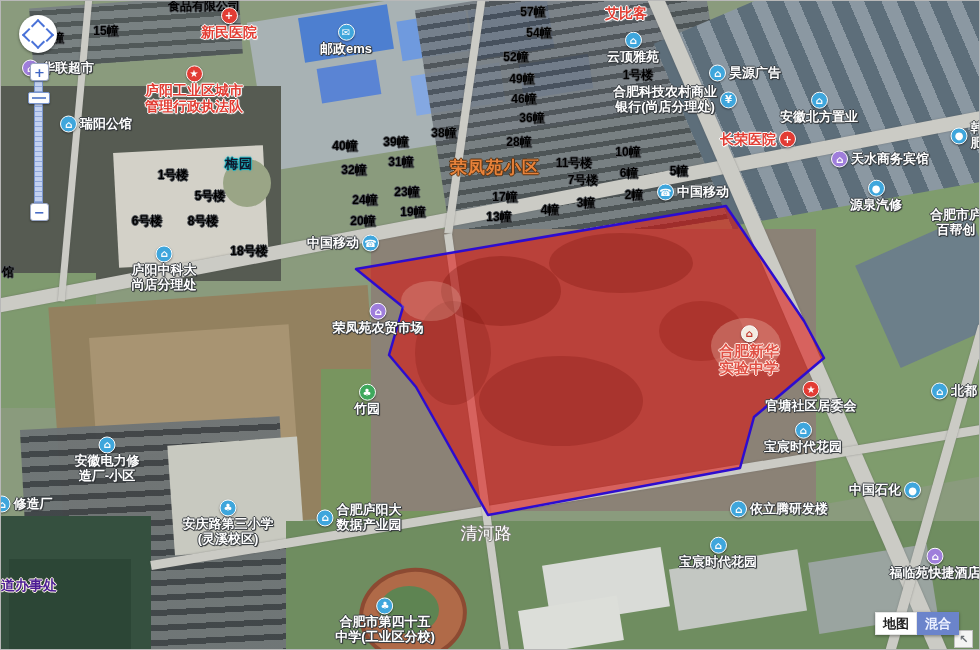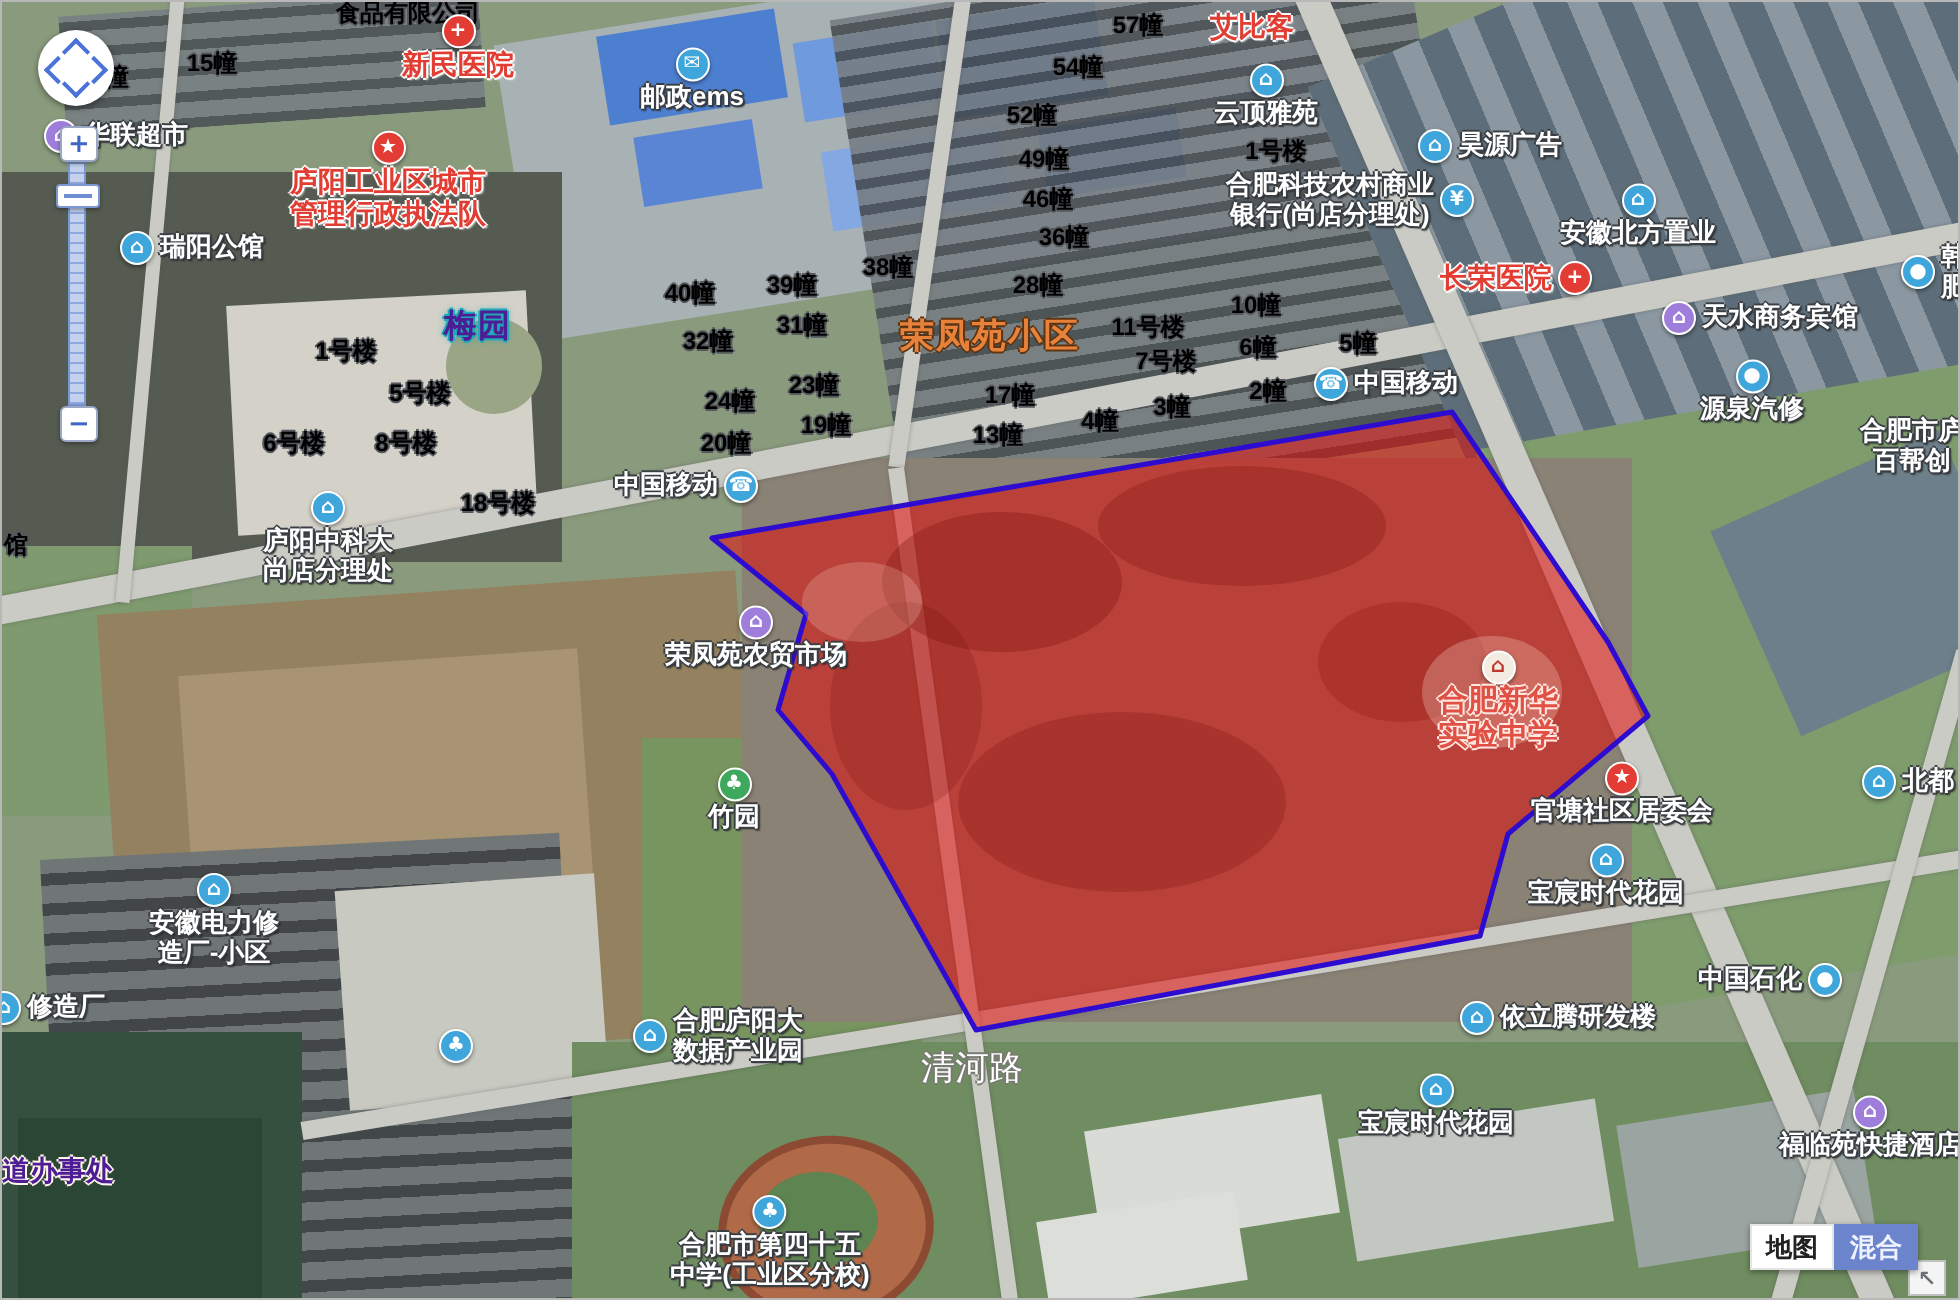--- a/index.html
+++ b/index.html
@@ -20,21 +20,21 @@
   .s-bldg .txt{font-size:12px;color:#000000;
      text-shadow:-1px 0 0 #55595e,1px 0 0 #55595e,0 -1px 0 #55595e,0 1px 0 #55595e;}
   .s-red .txt{font-size:14px;color:#e23d33;
      text-shadow:-1px 0 0 #fff,1px 0 0 #fff,0 -1px 0 #fff,0 1px 0 #fff,1px 1px 1px rgba(255,255,255,.8);}
   .s-schoolred .txt{font-size:15px;color:#e05045;
      text-shadow:-1px 0 0 #ffe9e2,1px 0 0 #ffe9e2,0 -1px 0 #ffe9e2,0 1px 0 #ffe9e2;}
   .s-orange .txt{font-size:14px;color:#4c1d95;
      text-shadow:-1px 0 0 #fff6e8,1px 0 0 #fff6e8,0 -1px 0 #fff6e8,0 1px 0 #fff6e8;}
   .s-orangebig .txt{font-size:17px;color:#e8823a;letter-spacing:1px;
      text-shadow:-1px 0 0 #5a3414,1px 0 0 #5a3414,0 -1px 0 #5a3414,0 1px 0 #5a3414;}
-  .s-cyan .txt{font-size:16px;color:#4c1d95;letter-spacing:1px;
+  .s-cyan .txt{font-size:13px;color:#0f172a;letter-spacing:1px;
      text-shadow:-1px 0 0 #1fa9b8,1px 0 0 #1fa9b8,0 -1px 0 #1fa9b8,0 1px 0 #1fa9b8,0 0 3px #1fa9b8;}
   .s-road .txt{font-size:17px;color:#fff;font-weight:normal;
      text-shadow:-1px 0 0 #7a7a74,1px 0 0 #7a7a74,0 -1px 0 #7a7a74,0 1px 0 #7a7a74;}
   .ico{width:17px;height:17px;border-radius:50%;flex:0 0 auto;color:#fff;
        display:flex;align-items:center;justify-content:center;
        font:bold 10px "DejaVu Sans",sans-serif;
        border:1.5px solid #fff;box-sizing:border-box;box-shadow:0 1px 2px rgba(0,0,0,.45);}
   .c-blue{background:#3fa6dc;} .c-purple{background:#9f7edb;}
   .c-green{background:#3ea85c;} .c-red{background:#e23c34;}
   .c-school{background:#f3ece2;color:#c2372c;}
@@ -211,21 +211,21 @@
         <span class="lines">
           <span class="txt">庐阳中科大</span>
           <span class="txt">尚店分理处</span>
         </span>
       </div>
       <div class="lbl s-bldg" style="left: 7px; top: 272px;">
         <span class="lines">
           <span class="txt">馆</span>
         </span>
       </div>
-      <div class="lbl s-bldg" style="left: 532px; top: 12px; margin-left: 36px;">
+      <div class="lbl s-bldg" style="left: 532px; top: 12px;">
         <span class="lines">
           <span class="txt">57幢</span>
         </span>
       </div>
       <div class="lbl s-bldg" style="left: 538px; top: 33px;">
         <span class="lines">
           <span class="txt">54幢</span>
         </span>
       </div>
       <div class="lbl s-bldg" style="left: 515px; top: 57px;">
@@ -481,20 +481,24 @@
           <span class="txt">修造厂</span>
         </span>
       </div>
       <div class="lbl s-orange" style="left: 28px; top: 585px;">
         <span class="lines">
           <span class="txt">道办事处</span>
         </span>
       </div>
       <div class="lbl s-white col" style="left: 227px; top: 522px;">
         <span class="ico c-blue">♣</span>
+        <span class="lines">
+          <span class="txt">安庆路第三小学</span>
+          <span class="txt">(灵溪校区)</span>
+        </span>
       </div>
       <div class="lbl s-white" style="left: 358px; top: 517px;">
         <span class="ico c-blue">⌂</span>
         <span class="lines">
           <span class="txt">合肥庐阳大</span>
           <span class="txt">数据产业园</span>
         </span>
       </div>
       <div class="lbl s-road" style="left: 485px; top: 533px;">
         <span class="lines">

